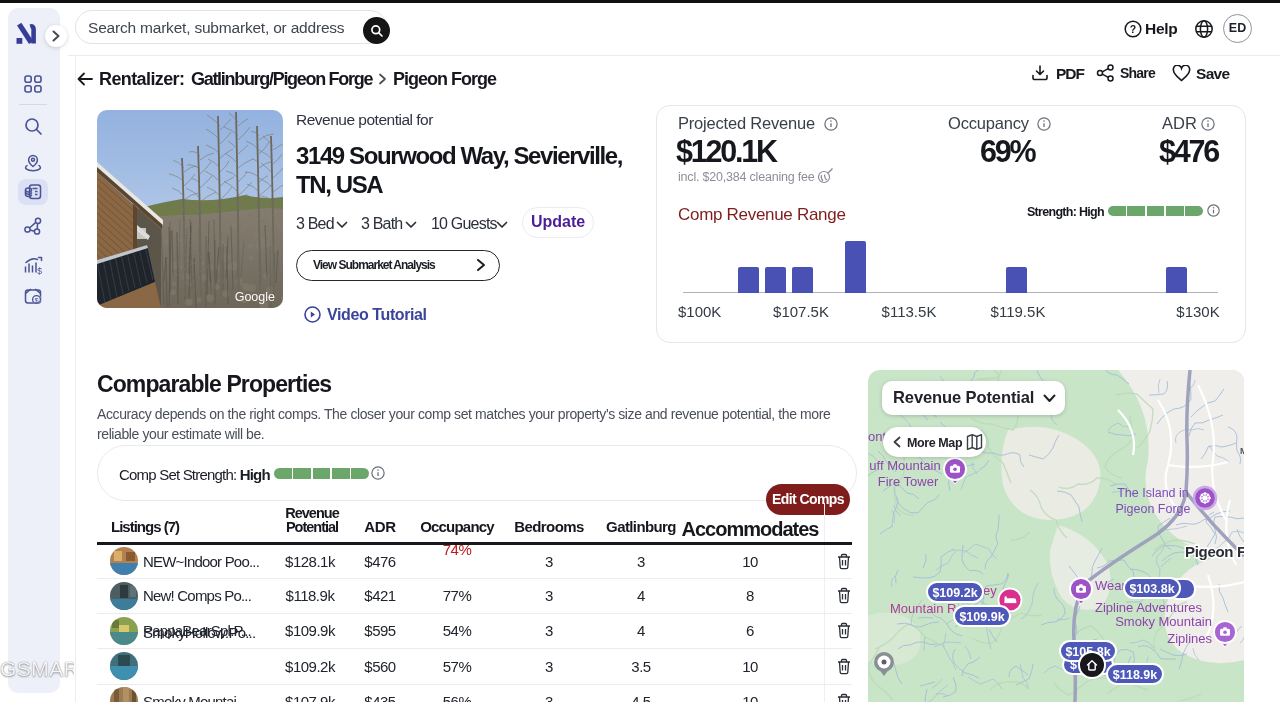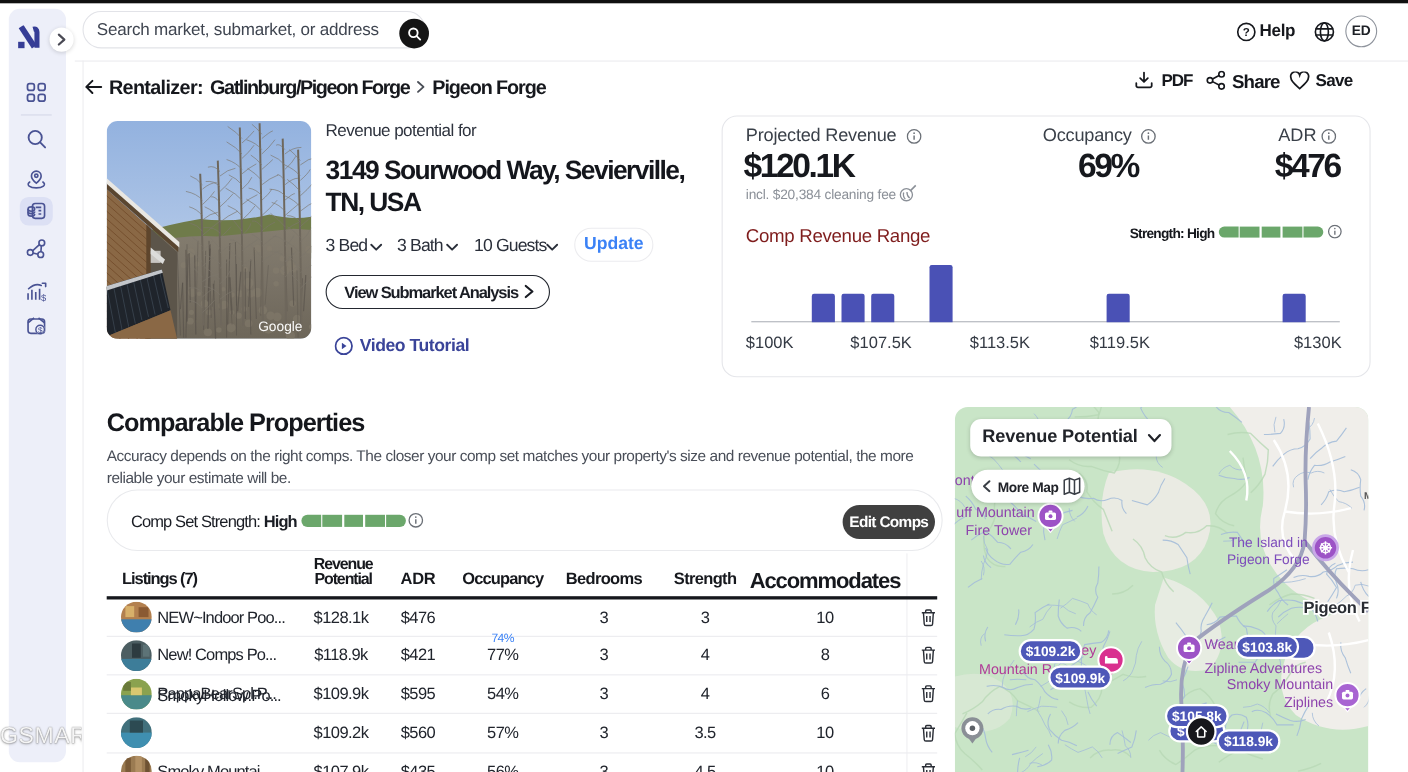--- a/index.html
+++ b/index.html
@@ -122,21 +122,21 @@
   </svg>
 <div class="abs" style="left:1056px;top:65px;font-size:15.5px;font-weight:600;letter-spacing:-1px;color:#16181d;">PDF</div>
 <svg class="abs" style="left:1096px;top:64px;" width="19" height="18" viewBox="0 0 19 18">
     <g stroke="#16181d" stroke-width="1.5" fill="none">
       <circle cx="14.5" cy="3.5" r="2.5"></circle>
       <circle cx="4" cy="9" r="2.5"></circle>
       <circle cx="14.5" cy="14.5" r="2.5"></circle>
       <path d="M6.3 7.8 L12.2 4.7 M6.3 10.2 L12.2 13.3"></path>
     </g>
   </svg>
-<div class="abs" style="left:1120px;top:65px;font-size:17px;font-weight:600;letter-spacing:-0.8px;color:#16181d;">Share</div>
+<div class="abs" style="left:1120px;top:65px;font-size:14px;font-weight:600;letter-spacing:-0.8px;color:#16181d;">Share</div>
 <svg class="abs" style="left:1172px;top:65px;" width="19" height="17" viewBox="0 0 19 17">
     <path d="M9.5 15.5 C5 11.5 1.5 9 1.5 5.5 A3.8 3.8 0 0 1 9.5 3.2 A3.8 3.8 0 0 1 17.5 5.5 C17.5 9 14 11.5 9.5 15.5 Z" fill="none" stroke="#16181d" stroke-width="1.6"></path>
   </svg>
 <div class="abs" style="left:1196px;top:65px;font-size:15.5px;font-weight:600;letter-spacing:-0.7px;color:#16181d;">Save</div>
 
 <svg class="abs" style="left:97px;top:110px;border-radius:10px;" width="186" height="198" viewBox="0 0 186 198">
 <defs>
       <linearGradient id="sky" x1="0" y1="0" x2="0" y2="1">
         <stop offset="0" stop-color="#93b2df"></stop>
         <stop offset="0.65" stop-color="#b5cae8"></stop>
@@ -343,23 +343,23 @@
     <path d="M1.5 1.5 L6 6 L10.5 1.5" stroke="#2a2f3a" stroke-width="1.7" fill="none" stroke-linecap="round" stroke-linejoin="round"></path>
   </svg>
 <div class="abs" style="left:361px;top:215px;font-size:16px;font-weight:500;color:#2a2f3a;letter-spacing:-0.8px;">3 Bath</div>
 <svg class="abs" style="left:405px;top:221px;" width="12" height="8" viewBox="0 0 12 8">
     <path d="M1.5 1.5 L6 6 L10.5 1.5" stroke="#2a2f3a" stroke-width="1.7" fill="none" stroke-linecap="round" stroke-linejoin="round"></path>
   </svg>
 <div class="abs" style="left:431px;top:215px;font-size:16px;font-weight:500;color:#2a2f3a;letter-spacing:-0.8px;">10 Guests</div>
 <svg class="abs" style="left:496px;top:221px;" width="12" height="8" viewBox="0 0 12 8">
     <path d="M1.5 1.5 L6 6 L10.5 1.5" stroke="#2a2f3a" stroke-width="1.7" fill="none" stroke-linecap="round" stroke-linejoin="round"></path>
   </svg>
-<div class="abs" style="left:522px;top:207px;width:72px;height:31px;border:1.5px solid #ECECEF;border-radius:16px;text-align:center;line-height:28px;font-size:16px;font-weight:600;color:#3b82f6;">Update</div>
+<div class="abs" style="left:522px;top:207px;width:72px;height:31px;border:1.5px solid #ECECEF;border-radius:16px;text-align:center;line-height:28px;font-size:16px;font-weight:600;color:#4c1d95;">Update</div>
 <div class="abs" style="left:296px;top:250px;width:204px;height:31px;border:1.5px solid #23272F;border-radius:16px;background:#fff;"></div>
-<div class="abs b" style="left:313px;top:258px;font-size:15px;letter-spacing:-1.0px;color:#1A1D24;">View Submarket Analysis</div>
+<div class="abs b" style="left:313px;top:258px;font-size:12px;letter-spacing:-1.0px;color:#1A1D24;">View Submarket Analysis</div>
 <svg class="abs" style="left:476px;top:258px;" width="10" height="14" viewBox="0 0 10 14">
     <path d="M2 2 L8 7 L2 12" stroke="#1A1D24" stroke-width="2" fill="none" stroke-linecap="round" stroke-linejoin="round"></path>
   </svg>
 <svg class="abs" style="left:304px;top:306px;" width="17" height="17" viewBox="0 0 17 17">
     <circle cx="8.5" cy="8.5" r="7.5" fill="none" stroke="#3A4499" stroke-width="1.6"></circle>
     <path d="M6.8 5.5 L11 8.5 L6.8 11.5 Z" fill="#3A4499"></path>
   </svg>
 <div class="abs b" style="left:327px;top:306px;font-size:16px;letter-spacing:-0.4px;color:#3A4499;">Video Tutorial</div>
 
 <div class="abs" style="left:656px;top:105px;width:590px;height:238px;border:1px solid #E5E6EA;border-radius:14px;background:#fff;"></div>
@@ -424,42 +424,42 @@
 <div class="abs" style="left:274.0px;top:468px;width:17.8px;height:11px;background:#6BA76B;border-radius:5.5px 0 0 5.5px;"></div>
 <div class="abs" style="left:293.3px;top:468px;width:17.8px;height:11px;background:#6BA76B;border-radius:0;"></div>
 <div class="abs" style="left:312.6px;top:468px;width:17.8px;height:11px;background:#6BA76B;border-radius:0;"></div>
 <div class="abs" style="left:331.9px;top:468px;width:17.8px;height:11px;background:#6BA76B;border-radius:0;"></div>
 <div class="abs" style="left:351.2px;top:468px;width:17.8px;height:11px;background:#6BA76B;border-radius:0 5.5px 5.5px 0;"></div>
 <svg class="abs" style="left:371px;top:466px;" width="14" height="14" viewBox="0 0 16 16">
     <circle cx="8" cy="8" r="7" fill="none" stroke="#6b7077" stroke-width="1.4"></circle>
     <path d="M8 7 V11.5" stroke="#6b7077" stroke-width="1.5"></path>
     <circle cx="8" cy="4.7" r="0.9" fill="#6b7077"></circle>
   </svg>
-<div class="abs" style="left:766px;top:459px;width:84px;height:31px;border-radius:16px;background:#404040;text-align:center;line-height:31px;font-size:14px;font-weight:700;color:#fff;letter-spacing:-0.6px;">Edit Comps</div>
+<div class="abs" style="left:766px;top:484px;width:84px;height:31px;border-radius:16px;background:#7f1d1d;text-align:center;line-height:31px;font-size:14px;font-weight:700;color:#fff;letter-spacing:-0.6px;">Edit Comps</div>
 
 <div class="abs b" style="left:111px;top:518px;font-size:15px;letter-spacing:-1.0px;color:#16181d;">Listings (7)</div>
 <div class="abs b" style="left:312px;top:507px;transform:translateX(-50%);font-size:14.5px;line-height:13.5px;letter-spacing:-1.0px;color:#16181d;text-align:center;">Revenue<br>Potential</div>
 <div class="abs b" style="left:380px;top:518px;transform:translateX(-50%);font-size:15px;letter-spacing:-0.3px;color:#16181d;">ADR</div>
 <div class="abs b" style="left:457px;top:518px;transform:translateX(-50%);font-size:15px;letter-spacing:-0.8px;color:#16181d;">Occupancy</div>
 <div class="abs b" style="left:549px;top:518px;transform:translateX(-50%);font-size:15px;letter-spacing:-0.6px;color:#16181d;">Bedrooms</div>
-<div class="abs b" style="left:641px;top:518px;transform:translateX(-50%);font-size:15px;letter-spacing:-0.6px;color:#16181d;">Strength</div>
+<div class="abs b" style="left:641px;top:518px;transform:translateX(-50%);font-size:15px;letter-spacing:-0.6px;color:#16181d;">Gatlinburg</div>
 <div class="abs b" style="left:750px;top:518px;transform:translateX(-50%);font-size:20px;letter-spacing:-1.0px;color:#16181d;">Accommodates</div>
 <div class="abs" style="left:824px;top:503px;width:1px;height:199px;background:#EFEFF2;"></div>
 <div class="abs" style="left:97px;top:542px;width:755px;height:2.5px;background:#16181d;"></div>
 <div class="abs" style="left:97px;top:578.0px;width:755px;height:1px;background:#ECECEF;"></div>
 <svg class="abs" style="left:110px;top:547.2px;border-radius:50%;" width="28" height="28" viewBox="0 0 28 28">
     <rect width="28" height="28" fill="#b3804f"></rect>
     <rect x="0" y="16" width="28" height="12" fill="#3f7fae"></rect>
     <rect x="4" y="4" width="8" height="10" fill="#d8b06a"></rect>
     <rect x="16" y="5" width="9" height="9" fill="#8a5a33"></rect>
   </svg>
 <div class="abs" style="left:143px;top:552.8px;font-size:15px;letter-spacing:-0.8px;color:#20242c;">NEW~Indoor Poo...</div>
 <div class="abs" style="left:310px;top:552.8px;transform:translateX(-50%);font-size:15px;letter-spacing:-0.5px;color:#20242c;">$128.1k</div>
 <div class="abs" style="left:380px;top:552.8px;transform:translateX(-50%);font-size:15px;letter-spacing:-0.5px;color:#20242c;">$476</div>
-<div class="abs" style="left:457px;top:575px;transform:translateX(-50%);font-size:11px;letter-spacing:-0.5px;color:#3b82f6;">74%</div>
+<div class="abs" style="left:457px;top:541px;transform:translateX(-50%);font-size:15px;letter-spacing:-0.5px;color:#b91c1c;">74%</div>
 <div class="abs" style="left:549px;top:552.8px;transform:translateX(-50%);font-size:15px;letter-spacing:-0.5px;color:#20242c;">3</div>
 <div class="abs" style="left:641px;top:552.8px;transform:translateX(-50%);font-size:15px;letter-spacing:-0.5px;color:#20242c;">3</div>
 <div class="abs" style="left:750px;top:552.8px;transform:translateX(-50%);font-size:15px;letter-spacing:-0.5px;color:#20242c;">10</div>
 <svg class="abs" style="left:836px;top:552.8px;" width="16" height="17" viewBox="0 0 16 17">
     <g fill="none" stroke="#2a2e36" stroke-width="1.3">
       <path d="M2 4 h12 M5.5 4 V2.5 a1 1 0 0 1 1-1 h3 a1 1 0 0 1 1 1 V4 M3.5 4 l0.7 10.3 a1.5 1.5 0 0 0 1.5 1.4 h4.6 a1.5 1.5 0 0 0 1.5-1.4 L12.5 4"></path>
       <path d="M6.5 7 v5.5 M9.5 7 v5.5"></path>
     </g>
   </svg>
 <div class="abs" style="left:97px;top:613px;width:755px;height:1px;background:#ECECEF;"></div>

